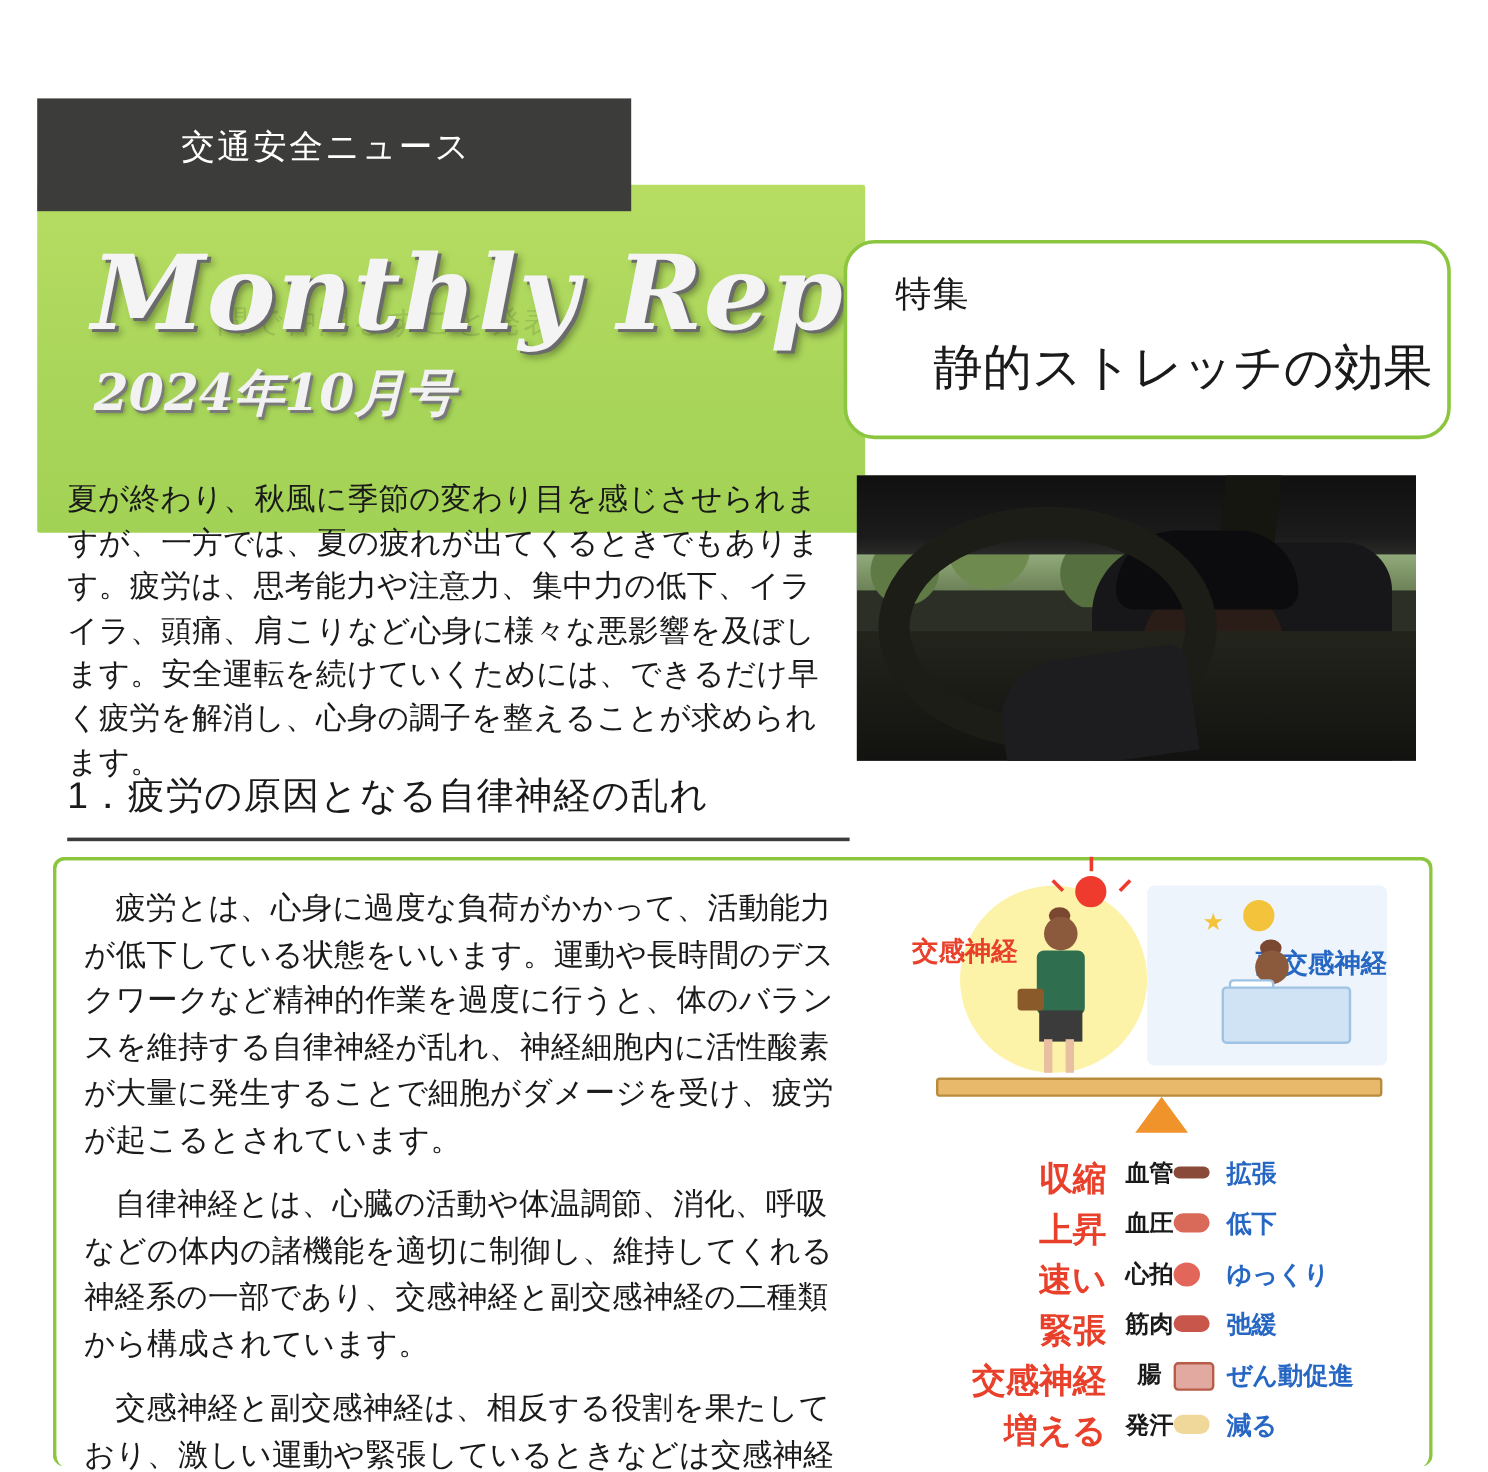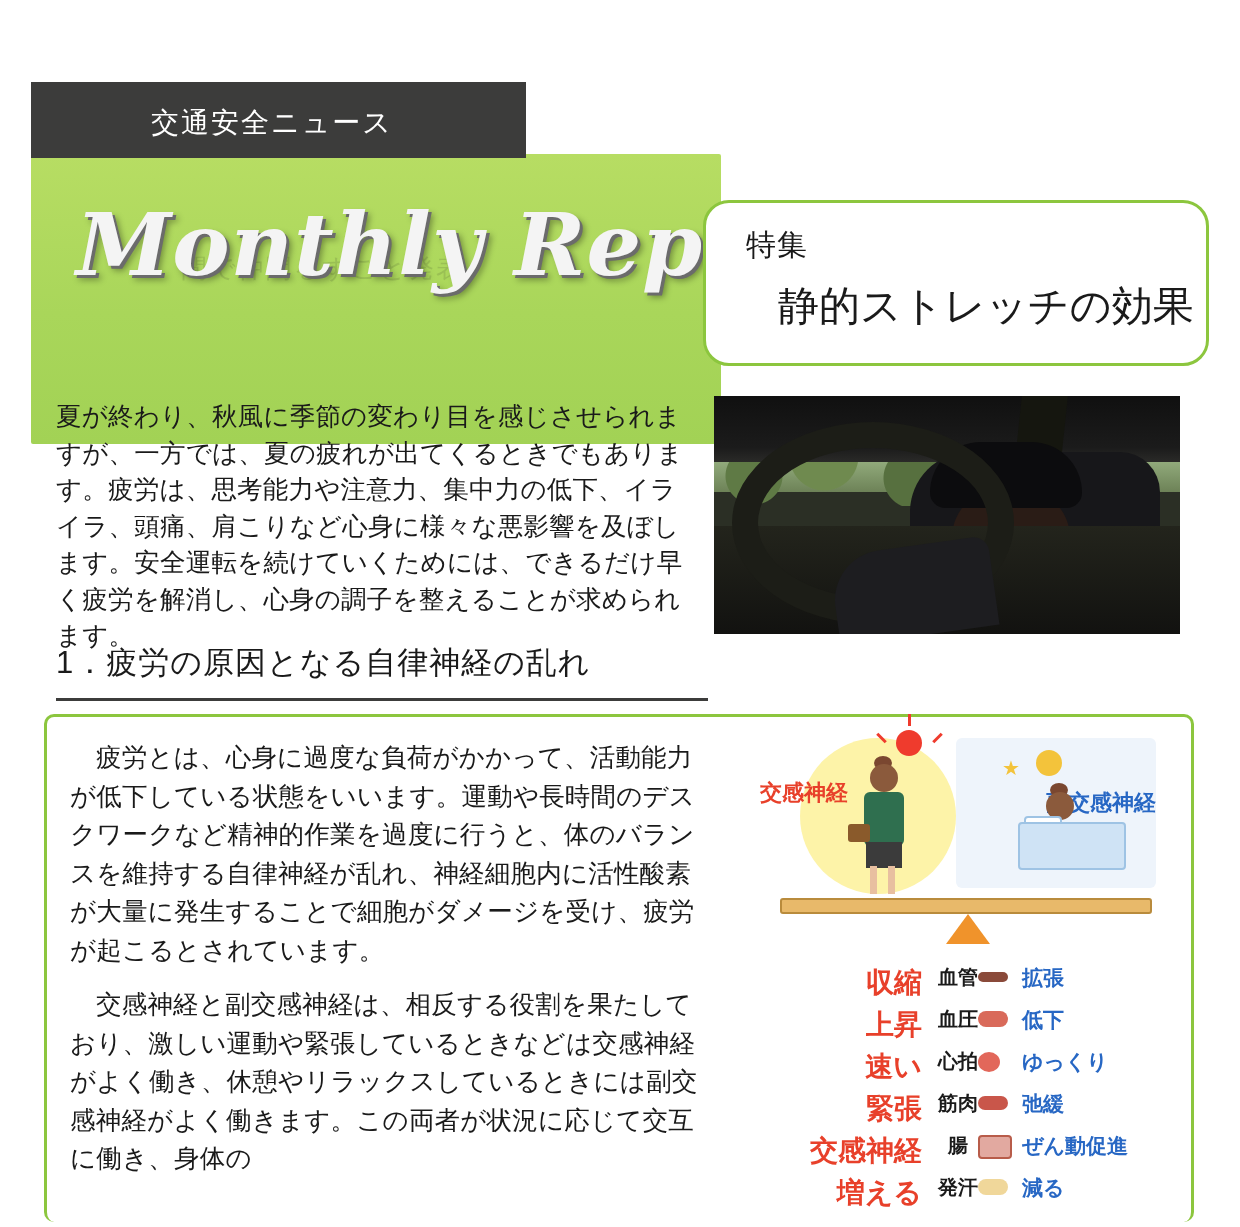--- a/index.html
+++ b/index.html
@@ -25,21 +25,21 @@
     background:linear-gradient(180deg,#b7dd63 0%,#a9d65a 55%,#a2d255 100%);
     border-radius:2px;
   }
   .ghost-text{
     position:absolute;left:150px;top:94px;width:520px;height:200px;
     color:rgba(120,150,70,.35);
     font-size:26px;line-height:40px;letter-spacing:2px;
     overflow:hidden;user-select:none;
   }
   .dark-tab{
-    position:absolute;left:0;top:0;width:495px;height:76px;
+    position:absolute;left:0;top:0;width:495px;height:94px;
     background:#3c3c3b;
   }
   .dark-tab span{
     display:block;color:#ffffff;font-size:28px;letter-spacing:2px;
     padding:22px 0 0 120px;font-weight:500;
   }
   .mr-title{
     position:absolute;left:45px;top:112px;
     font-family:"DejaVu Serif","Liberation Serif",serif;
     font-style:italic;font-weight:bold;
@@ -196,20 +196,21 @@
 <div class="page">
 
   <div class="header-band">
     <div class="green-banner">
       <div class="ghost-text">間で仲間るすごと発表</div>
     </div>
     <div class="dark-tab">
       <span>交通安全ニュース</span>
     </div>
     <div class="mr-title">Monthly Report</div>
+    <div class="mr-date">2024年10月号</div>
 
     <div class="feature-box">
       <div class="feature-label">特集</div>
       <div class="feature-title">静的ストレッチの効果</div>
     </div>
   </div>
 
   <div class="intro-text">
     <p>夏が終わり、秋風に季節の変わり目を感じさせられますが、一方では、夏の疲れが出てくるときでもあります。疲労は、思考能力や注意力、集中力の低下、イライラ、頭痛、肩こりなど心身に様々な悪影響を及ぼします。安全運転を続けていくためには、できるだけ早く疲労を解消し、心身の調子を整えることが求められます。</p>
   </div>
@@ -228,20 +229,21 @@
     <div class="arm"></div>
   </div>
 
   <div class="section-heading">1．疲労の原因となる自律神経の乱れ</div>
   <div class="section-rule"></div>
 
   <div class="body-box"></div>
 
   <div class="body-text">
     <p>疲労とは、心身に過度な負荷がかかって、活動能力が低下している状態をいいます。運動や長時間のデスクワークなど精神的作業を過度に行うと、体のバランスを維持する自律神経が乱れ、神経細胞内に活性酸素が大量に発生することで細胞がダメージを受け、疲労が起こるとされています。</p>
+    <p>自律神経とは、心臓の活動や体温調節、消化、呼吸などの体内の諸機能を適切に制御し、維持してくれる神経系の一部であり、交感神経と副交感神経の二種類から構成されています。</p>
     <p>交感神経と副交感神経は、相反する役割を果たしており、激しい運動や緊張しているときなどは交感神経がよく働き、休憩やリラックスしているときには副交感神経がよく働きます。この両者が状況に応じて交互に働き、身体の</p>
   </div>
 
   <div class="illus">
     <div class="sun-circle"></div>
     <div class="night-box"></div>
     <div class="sun-dot"></div>
     <div class="sun-ray" style="left:148px;top:-12px;"></div>
     <div class="sun-ray" style="left:120px;top:6px;transform:rotate(-45deg);"></div>
     <div class="sun-ray" style="left:176px;top:6px;transform:rotate(45deg);"></div>

